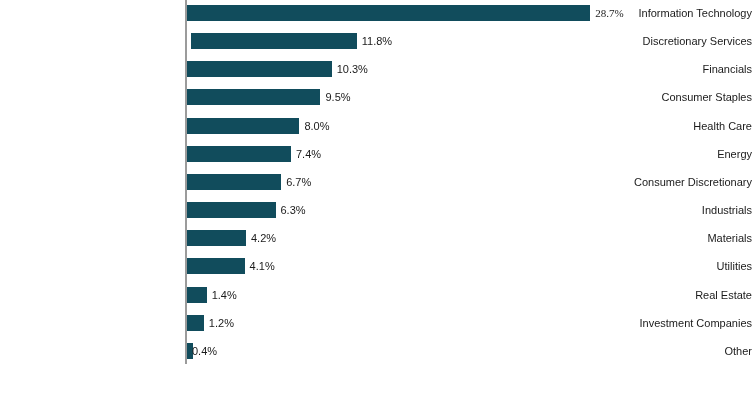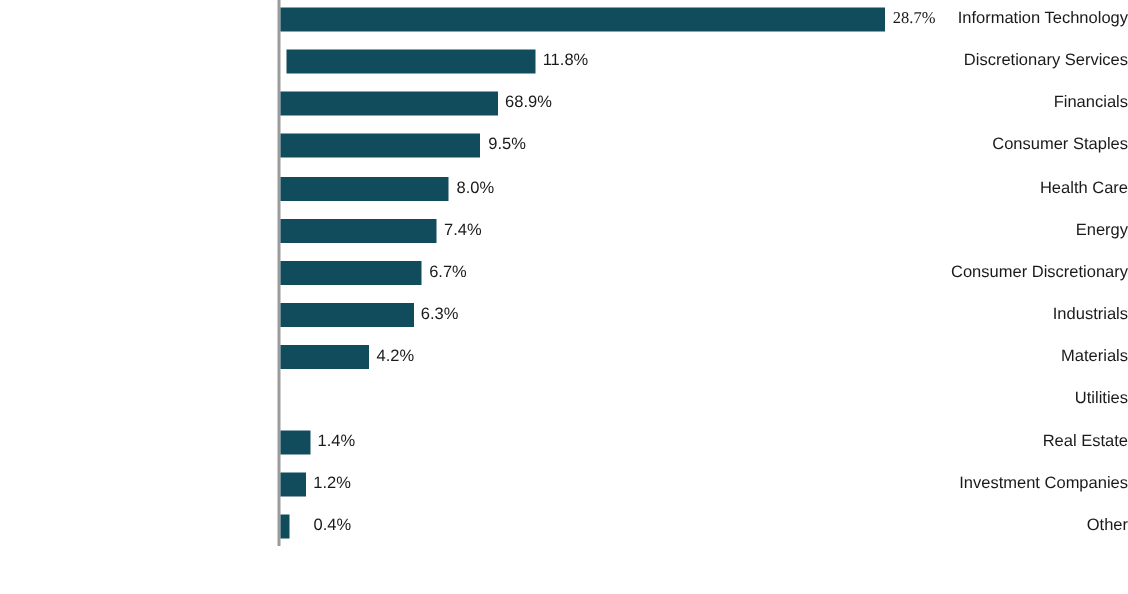--- a/index.html
+++ b/index.html
@@ -84,21 +84,21 @@
         <div class="category-label">Discretionary Services</div>
         <div class="bar-track" style="left: 191px; width: 565px;">
           <div class="bar-rect" title="Communication Services 11.8%" style="width: 165.79px; background: rgb(17, 76, 92);"></div>
           <div class="bar-value-label" style="left: 170.79px;">11.8%</div>
         </div>
       </div>
       <div class="plot-row" style="top: 61.3px; width: 752px;">
         <div class="category-label">Financials</div>
         <div class="bar-track" style="left: 187px; width: 565px;">
           <div class="bar-rect" title="Financials 10.3%" style="width: 144.715px; background: rgb(17, 76, 92);"></div>
-          <div class="bar-value-label" style="left: 149.715px;">68.9%</div>
+          <div class="bar-value-label" style="left: 149.715px;">10.3%</div>
         </div>
       </div>
       <div class="plot-row" style="top: 89.45px; width: 752px;">
         <div class="category-label">Consumer Staples</div>
         <div class="bar-track" style="left: 187px; width: 565px;">
           <div class="bar-rect" title="Consumer Staples 9.5%" style="width: 133.475px; background: rgb(17, 76, 92);"></div>
           <div class="bar-value-label" style="left: 138.475px;">9.5%</div>
         </div>
       </div>
       <div class="plot-row" style="top: 117.6px; width: 752px;">
@@ -131,36 +131,40 @@
       </div>
       <div class="plot-row" style="top: 230.2px; width: 752px;">
         <div class="category-label">Materials</div>
         <div class="bar-track" style="left: 187px; width: 565px;">
           <div class="bar-rect" title="Materials 4.2%" style="width: 59.01px; background: rgb(17, 76, 92);"></div>
           <div class="bar-value-label" style="left: 64.01px;">4.2%</div>
         </div>
       </div>
       <div class="plot-row" style="top: 258.35px; width: 752px;">
         <div class="category-label">Utilities</div>
+        <div class="bar-track" style="left: 187px; width: 565px;">
+          <div class="bar-rect" title="Utilities 4.1%" style="width: 57.605px; background: rgb(17, 76, 92);"></div>
+          <div class="bar-value-label" style="left: 62.605px;">4.1%</div>
+        </div>
       </div>
       <div class="plot-row" style="top: 286.5px; width: 752px;">
         <div class="category-label">Real Estate</div>
         <div class="bar-track" style="left: 187px; width: 514px;">
           <div class="bar-rect" title="Real Estate 1.4%" style="width: 19.67px; background: rgb(17, 76, 92);"></div>
           <div class="bar-value-label" style="left: 24.67px;">1.4%</div>
         </div>
       </div>
       <div class="plot-row" style="top: 314.65px; width: 752px;">
         <div class="category-label">Investment Companies</div>
         <div class="bar-track" style="left: 187px; width: 565px; padding-left: 32px;">
           <div class="bar-rect" title="Investment Companies 1.2%" style="width: 16.86px; background: rgb(17, 76, 92);"></div>
           <div class="bar-value-label" style="left: 21.86px;">1.2%</div>
         </div>
       </div>
       <div class="plot-row" style="top: 342.8px; width: 752px;">
         <div class="category-label">Other</div>
         <div class="bar-track" style="left: 187px; width: 565px;">
           <div class="bar-rect" title="Other 0.4%" style="width: 5.62px; background: rgb(17, 76, 92);"></div>
-          <div class="bar-value-label" style="left: 22px;">0.4%</div>
+          <div class="bar-value-label" style="left: 5px;">0.4%</div>
         </div>
       </div>
     </div>
 </div>
 
 </body></html>

